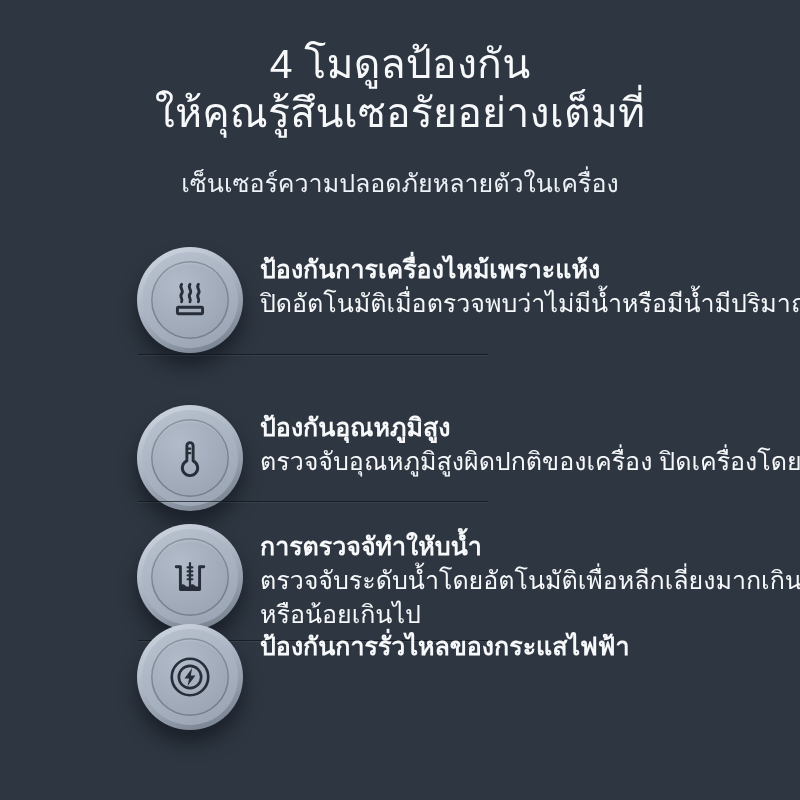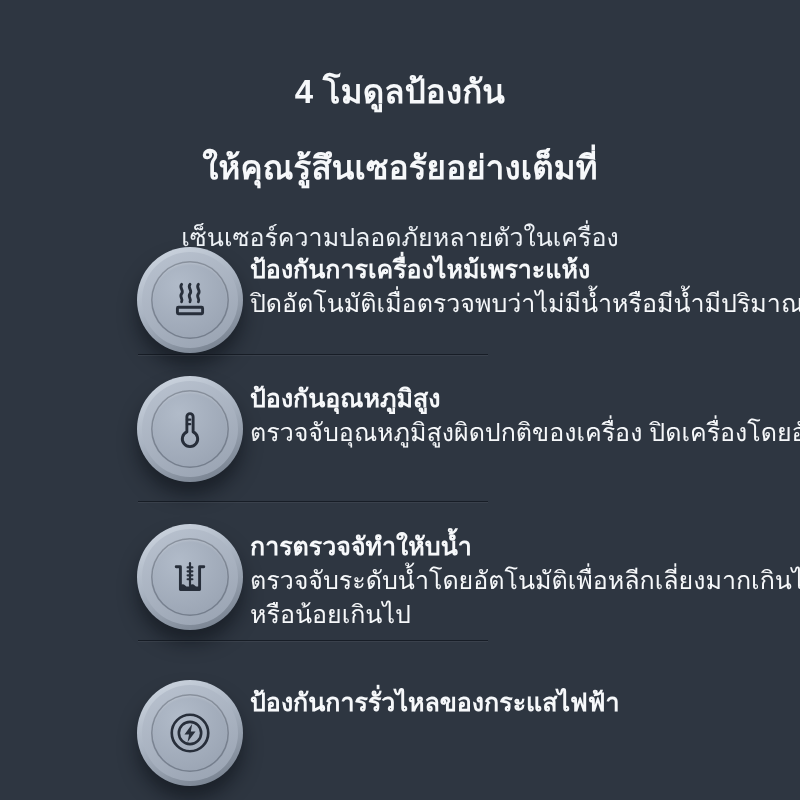--- a/index.html
+++ b/index.html
@@ -4,26 +4,26 @@
 <style>
   html,body { margin:0; padding:0; background:#2e3641; }
   .canvas {
     position:relative; width:800px; height:800px; overflow:hidden;
     background:#2e3641; color:#f6f8fa;
     font-family:"Liberation Sans","DejaVu Sans",sans-serif;
   }
 
   
   .header { position:absolute; top:40px; left:0; width:800px; text-align:center; }
-  .title-line { font-size:33px; font-weight:700; line-height:49px; letter-spacing:0.2px;margin-top:27px; }
+  .title-line { font-size:41px; font-weight:400; line-height:49px; letter-spacing:0.2px; }
   .subtitle { margin-top:27px; }
   .subtitle-line { font-size:25px; font-weight:400; line-height:36px; color:#eef2f6; }
 
   
-  .feature { position:absolute; left:137px; width:655px; display:flex; align-items:flex-start; }
+  .feature { position:absolute; left:137px; width:655px; display:flex; align-items:flex-start;gap:10px; }
   .feature-text { margin-left:7px; padding-top:5px; min-width:0; }
   .feature-heading { font-size:25px; font-weight:700; line-height:34px; white-space:nowrap; }
   .feature-desc { font-size:25px; font-weight:400; line-height:34px; white-space:nowrap; }
 
   
   .disc {
     position:relative; width:106px; height:106px; flex:0 0 106px; border-radius:50%;
     background:linear-gradient(155deg,#d3dbe5 0%,#aab4c2 45%,#6f7987 100%);
     box-shadow:0 13px 18px rgba(7,11,17,0.5);
   }
@@ -75,21 +75,21 @@
       </div>
     </div>
     <div class="feature-text">
       <div class="feature-heading">ป้องกันการเครื่องไหม้เพราะแห้ง</div>
       <div class="feature-desc">ปิดอัตโนมัติเมื่อตรวจพบว่าไม่มีน้ำหรือมีน้ำมีปริมาณเล็กน้อย</div>
     </div>
   </section>
 
   <div class="divider" style="top:354px"></div>
 
-  <section class="feature" style="top:376px">
+  <section class="feature" style="top:405px">
     <div class="disc">
       <div class="disc-ring"></div>
       <div class="disc-face">
         <svg class="glyph" viewBox="0 0 40 40">
           <path class="st" d="M17.4 9.8a2.6 2.6 0 0 1 5.2 0v12.6a6.4 6.4 0 1 1-5.2 0z"></path>
           <line class="st-thin" x1="17.4" y1="12.2" x2="20.2" y2="12.2"></line>
           <line class="st-thin" x1="17.4" y1="16" x2="20.2" y2="16"></line>
         </svg>
       </div>
     </div>
@@ -118,21 +118,21 @@
     </div>
     <div class="feature-text">
       <div class="feature-heading">การตรวจจัทำใหับน้ำ</div>
       <div class="feature-desc">ตรวจจับระดับน้ำโดยอัตโนมัติเพื่อหลีกเลี่ยงมากเกินไป</div>
       <div class="feature-desc">หรือน้อยเกินไป</div>
     </div>
   </section>
 
   <div class="divider" style="top:640px"></div>
 
-  <section class="feature" style="top:680px">
+  <section class="feature" style="top:624px">
     <div class="disc">
       <div class="disc-ring"></div>
       <div class="disc-face">
         <svg class="glyph" viewBox="0 0 40 40">
           <circle class="st" cx="20" cy="20" r="15.2" style="stroke-width:2.2"></circle>
           <circle class="st" cx="20" cy="20" r="9.3" style="stroke-width:2.2"></circle>
           <path class="fl" d="M21.8 12.6 15.4 21.2h3.8L18 27.4l6.6-8.7h-3.9z"></path>
         </svg>
       </div>
     </div>

